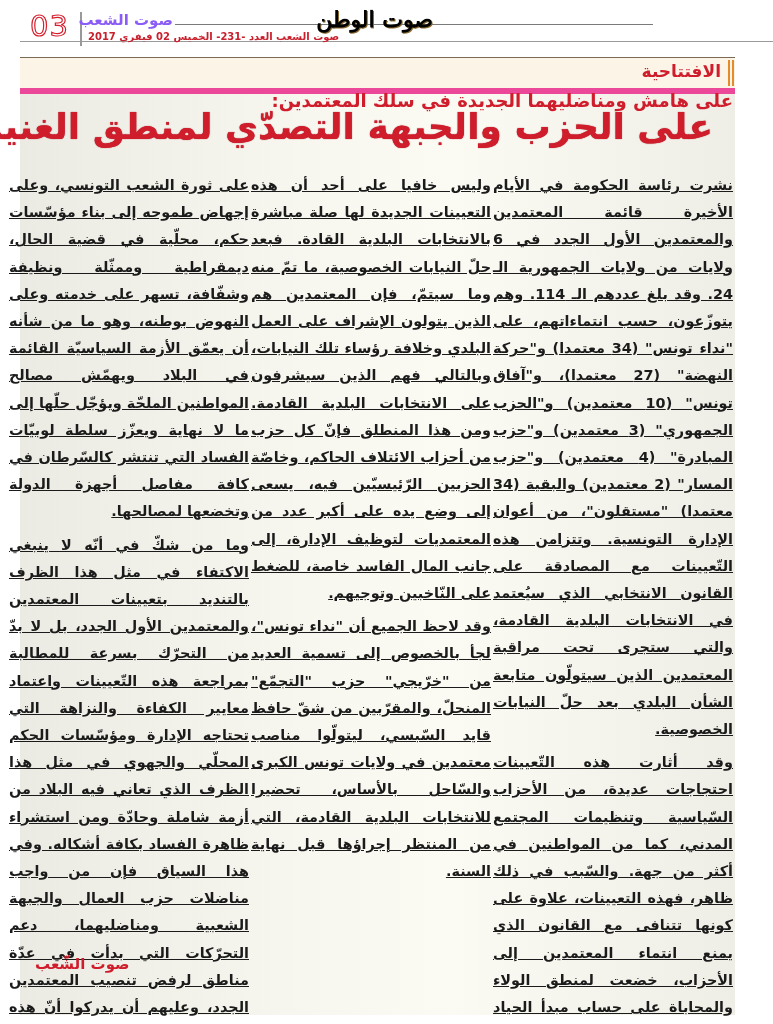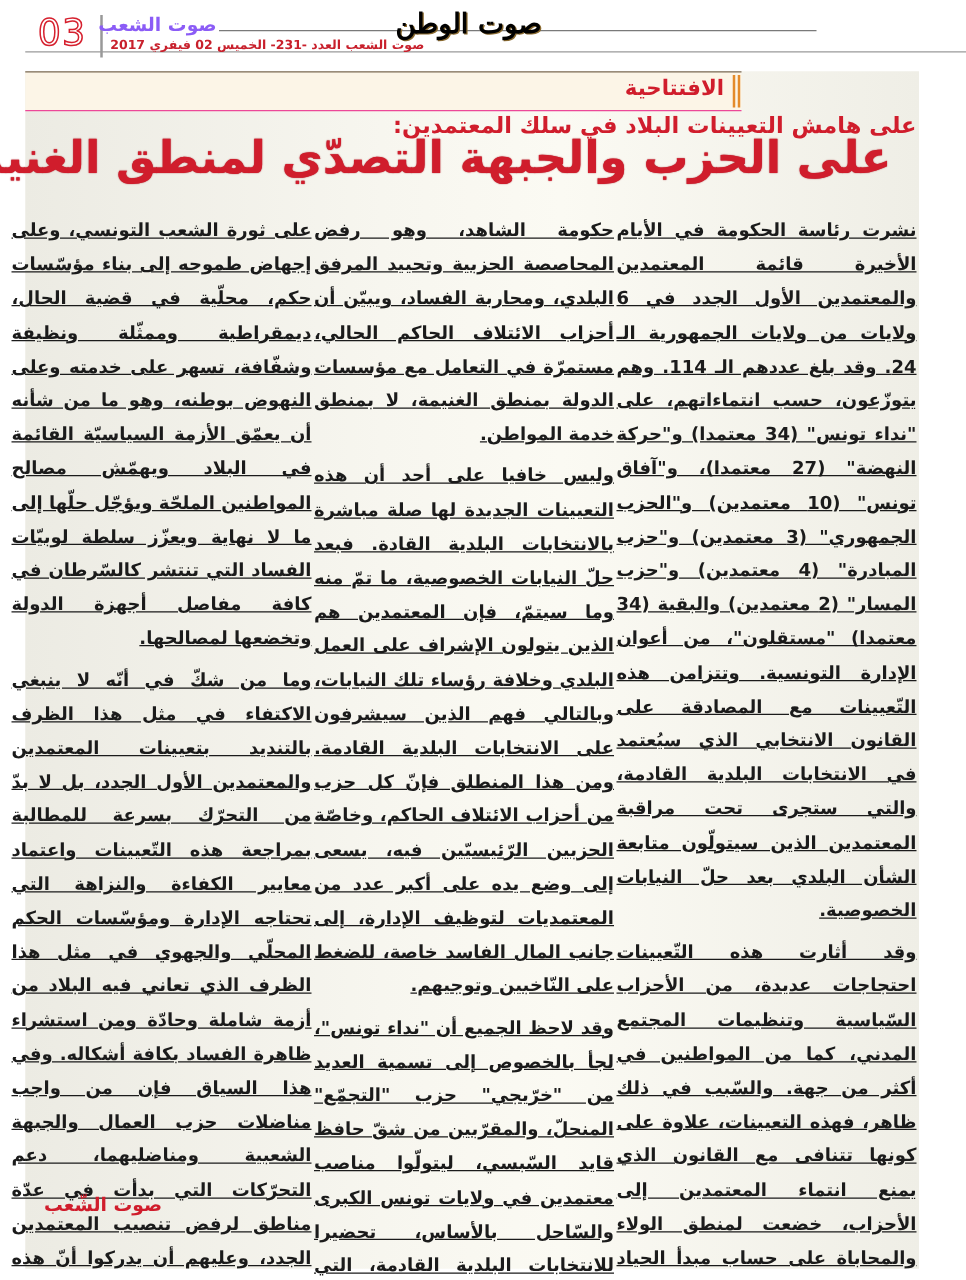--- a/index.html
+++ b/index.html
@@ -31,22 +31,22 @@
   .issue-line {
     position: absolute; left: 88px; top: 31px; font-size: 10px; font-weight: bold;
     color: #c8202c; direction: rtl; white-space: nowrap; text-align: center;
   }
   
   .card {
     position: absolute; left: 20px; top: 57px; width: 715px; height: 958px;
     background: linear-gradient(90deg, #ecebe3 0%, #f7f6ef 40%, #fbfaf3 60%, #efeee6 100%);
   }
   .section-bar {
-    position: absolute; left: 20px; top: 57px; width: 573px; height: 30px;
-    background: #fcf5e7; border-top: 1px solid #7a6a55; border-bottom: 1px solid #ec4899;
+    position: absolute; left: 20px; top: 57px; width: 715px; height: 30px;
+    background: #fcf5e7; border-top: 1px solid #7a6a55; border-bottom: 6px solid #ec4899;
   }
   .section-bar .accent { position: absolute; right: 1px; top: 2px; width: 6px; height: 26px;
     border-left: 2px solid #e48b2b; border-right: 2px solid #e48b2b; box-sizing: border-box; }
   .section-label {
     position: absolute; right: 14px; top: 3px; font-size: 17px; font-weight: bold;
     color: #d01d2c; letter-spacing: 1px;
   }
   .kicker {
     position: absolute; right: 40px; top: 90px; font-size: 18px; font-weight: bold;
     color: #d01d2c; white-space: nowrap;
@@ -83,30 +83,29 @@
 </div>
 <div class="issue-line">صوت الشعب العدد -231- الخميس 02 فيفري 2017</div>
 
 <div class="card"></div>
 
 <div class="section-bar">
   <div class="accent"></div>
   <div class="section-label">الافتتاحية</div>
 </div>
 
-<div class="kicker">على هامش التعيينات البلاد في سلك المعتمدين:</div>
+<div class="kicker">على هامش ومناضليهما الجديدة في سلك المعتمدين:</div>
 <div class="headline">على الحزب والجبهة التصدّي لمنطق الغنيمة</div>
 
 <div class="col col-1">
   <p>نشرت رئاسة الحكومة في الأيام الأخيرة قائمة المعتمدين والمعتمدين الأول الجدد في 6 ولايات من ولايات الجمهورية الـ 24. وقد بلغ عددهم الـ 114. وهم يتوزّعون، حسب انتماءاتهم، على "نداء تونس" (34 معتمدا) و"حركة النهضة" (27 معتمدا)، و"آفاق تونس" (10 معتمدين) و"الحزب الجمهوري" (3 معتمدين) و"حزب المبادرة" (4 معتمدين) و"حزب المسار" (2 معتمدين) والبقية (34 معتمدا) "مستقلون"، من أعوان الإدارة التونسية. وتتزامن هذه التّعيينات مع المصادقة على القانون الانتخابي الذي سيُعتمد في الانتخابات البلدية القادمة، والتي ستجرى تحت مراقبة المعتمدين الذين سيتولّون متابعة الشأن البلدي بعد حلّ النيابات الخصوصية.</p>
   <p>وقد أثارت هذه التّعيينات احتجاجات عديدة، من الأحزاب السّياسية وتنظيمات المجتمع المدني، كما من المواطنين في أكثر من جهة. والسّبب في ذلك ظاهر، فهذه التعيينات، علاوة على كونها تتنافى مع القانون الذي يمنع انتماء المعتمدين إلى الأحزاب، خضعت لمنطق الولاء والمحاباة على حساب مبدأ الحياد والكفاءة. فقد تمّت عديد التسميات لدعم شقّ هذا الطرف أو ذاك من هذا الحزب أو ذاك (خاصة في "نداء تونس"). حتّى لو اقتضى الأمر إزاحة معتمد كفء ويحظى بدعم الأهالي (نفطة، تاكلسة الخ...) وهو ما ينسف أحد المزاعم التي قامت عليها</p>
 </div>
 
 <div class="col col-2">
-  <p>حكومة الشاهد، وهو رفض المحاصصة الحزبية وتحييد المرفق البلدي، ومحاربة الفساد، ويبيّن أن أحزاب الائتلاف الحاكم الحالي، مستمرّة في التعامل مع مؤسسات الدولة بمنطق الغنيمة، لا بمنطق خدمة المواطن.</p>
   <p>وليس خافيا على أحد أن هذه التعيينات الجديدة لها صلة مباشرة بالانتخابات البلدية القادة. فبعد حلّ النيابات الخصوصية، ما تمّ منه وما سيتمّ، فإن المعتمدين هم الذين يتولون الإشراف على العمل البلدي وخلافة رؤساء تلك النيابات، وبالتالي فهم الذين سيشرفون على الانتخابات البلدية القادمة. ومن هذا المنطلق فإنّ كل حزب من أحزاب الائتلاف الحاكم، وخاصّة الحزبين الرّئيسيّين فيه، يسعى إلى وضع يده على أكبر عدد من المعتمديات لتوظيف الإدارة، إلى جانب المال الفاسد خاصة، للضغط على النّاخبين وتوجيهم.</p>
   <p>وقد لاحظ الجميع أن "نداء تونس"، لجأ بالخصوص إلى تسمية العديد من "خرّيجي" حزب "التجمّع" المنحلّ، والمقرّبين من شقّ حافظ قايد السّبسي، ليتولّوا مناصب معتمدين في ولايات تونس الكبرى والسّاحل بالأساس، تحضيرا للانتخابات البلدية القادمة، التي من المنتظر إجراؤها قبل نهاية السنة.</p>
 
 </div>
 
 <div class="col col-3">
   <p>على ثورة الشعب التونسي، وعلى إجهاض طموحه إلى بناء مؤسّسات حكم، محلّية في قضية الحال، ديمقراطية وممثّلة ونظيفة وشفّافة، تسهر على خدمته وعلى النهوض بوطنه، وهو ما من شأنه أن يعمّق الأزمة السياسيّة القائمة في البلاد ويهمّش مصالح المواطنين الملحّة ويؤجّل حلّها إلى ما لا نهاية ويعزّز سلطة لوبيّات الفساد التي تنتشر كالسّرطان في كافة مفاصل أجهزة الدولة وتخضعها لمصالحها.</p>
   <p>وما من شكّ في أنّه لا ينبغي الاكتفاء في مثل هذا الظرف بالتنديد بتعيينات المعتمدين والمعتمدين الأول الجدد، بل لا بدّ من التحرّك بسرعة للمطالبة بمراجعة هذه التّعيينات واعتماد معايير الكفاءة والنزاهة التي تحتاجه الإدارة ومؤسّسات الحكم المحلّي والجهوي في مثل هذا الظرف الذي تعاني فيه البلاد من أزمة شاملة وحادّة ومن استشراء ظاهرة الفساد بكافة أشكاله. وفي هذا السياق فإن من واجب مناضلات حزب العمال والجبهة الشعبية ومناضليهما، دعم التحرّكات التي بدأت في عدّة مناطق لرفض تنصيب المعتمدين الجدد، وعليهم أن يدركوا أنّ هذه المعركة سيكون لها تأثير في مسار الانتخابات البلدية القادمة ونتائجها، وفي مراكمة القوى من أجل تغيير سياسي حقيقي ببلادنا يفضي إلى بناء مؤسّسات حكم ديمقراطية بحقّ وممثّلة لإرادة الشعب.</p>
 </div>
 

